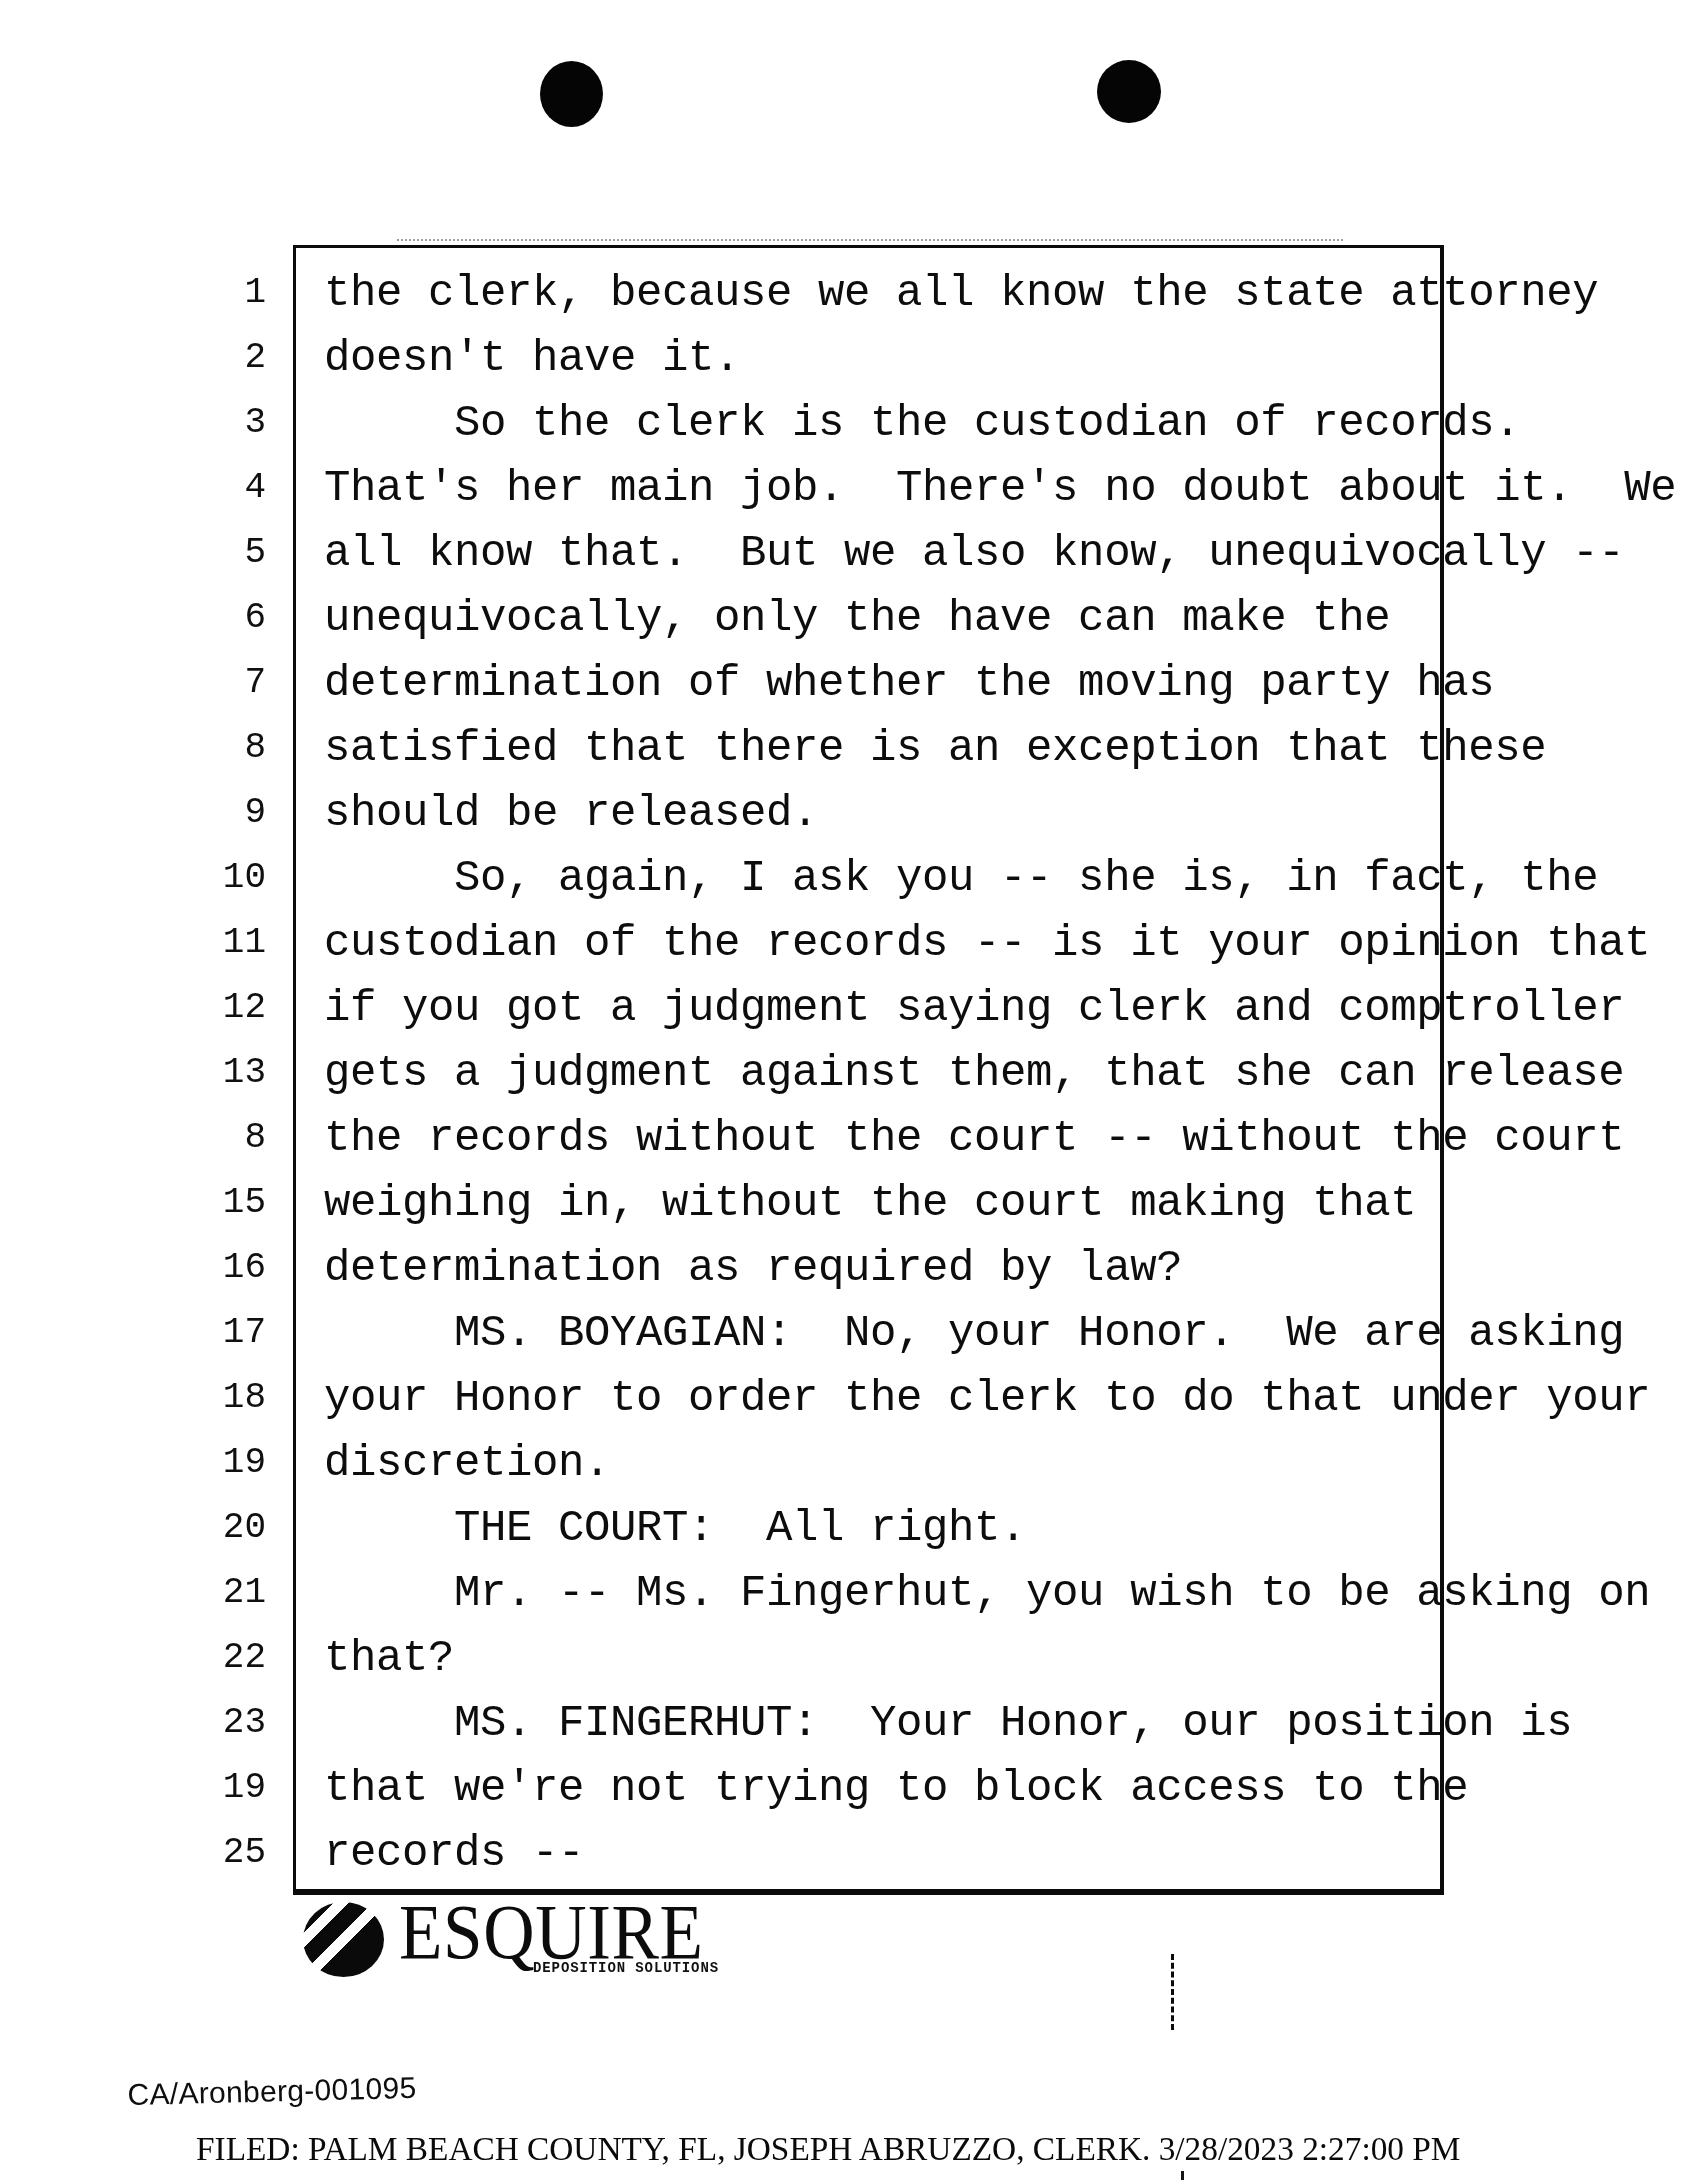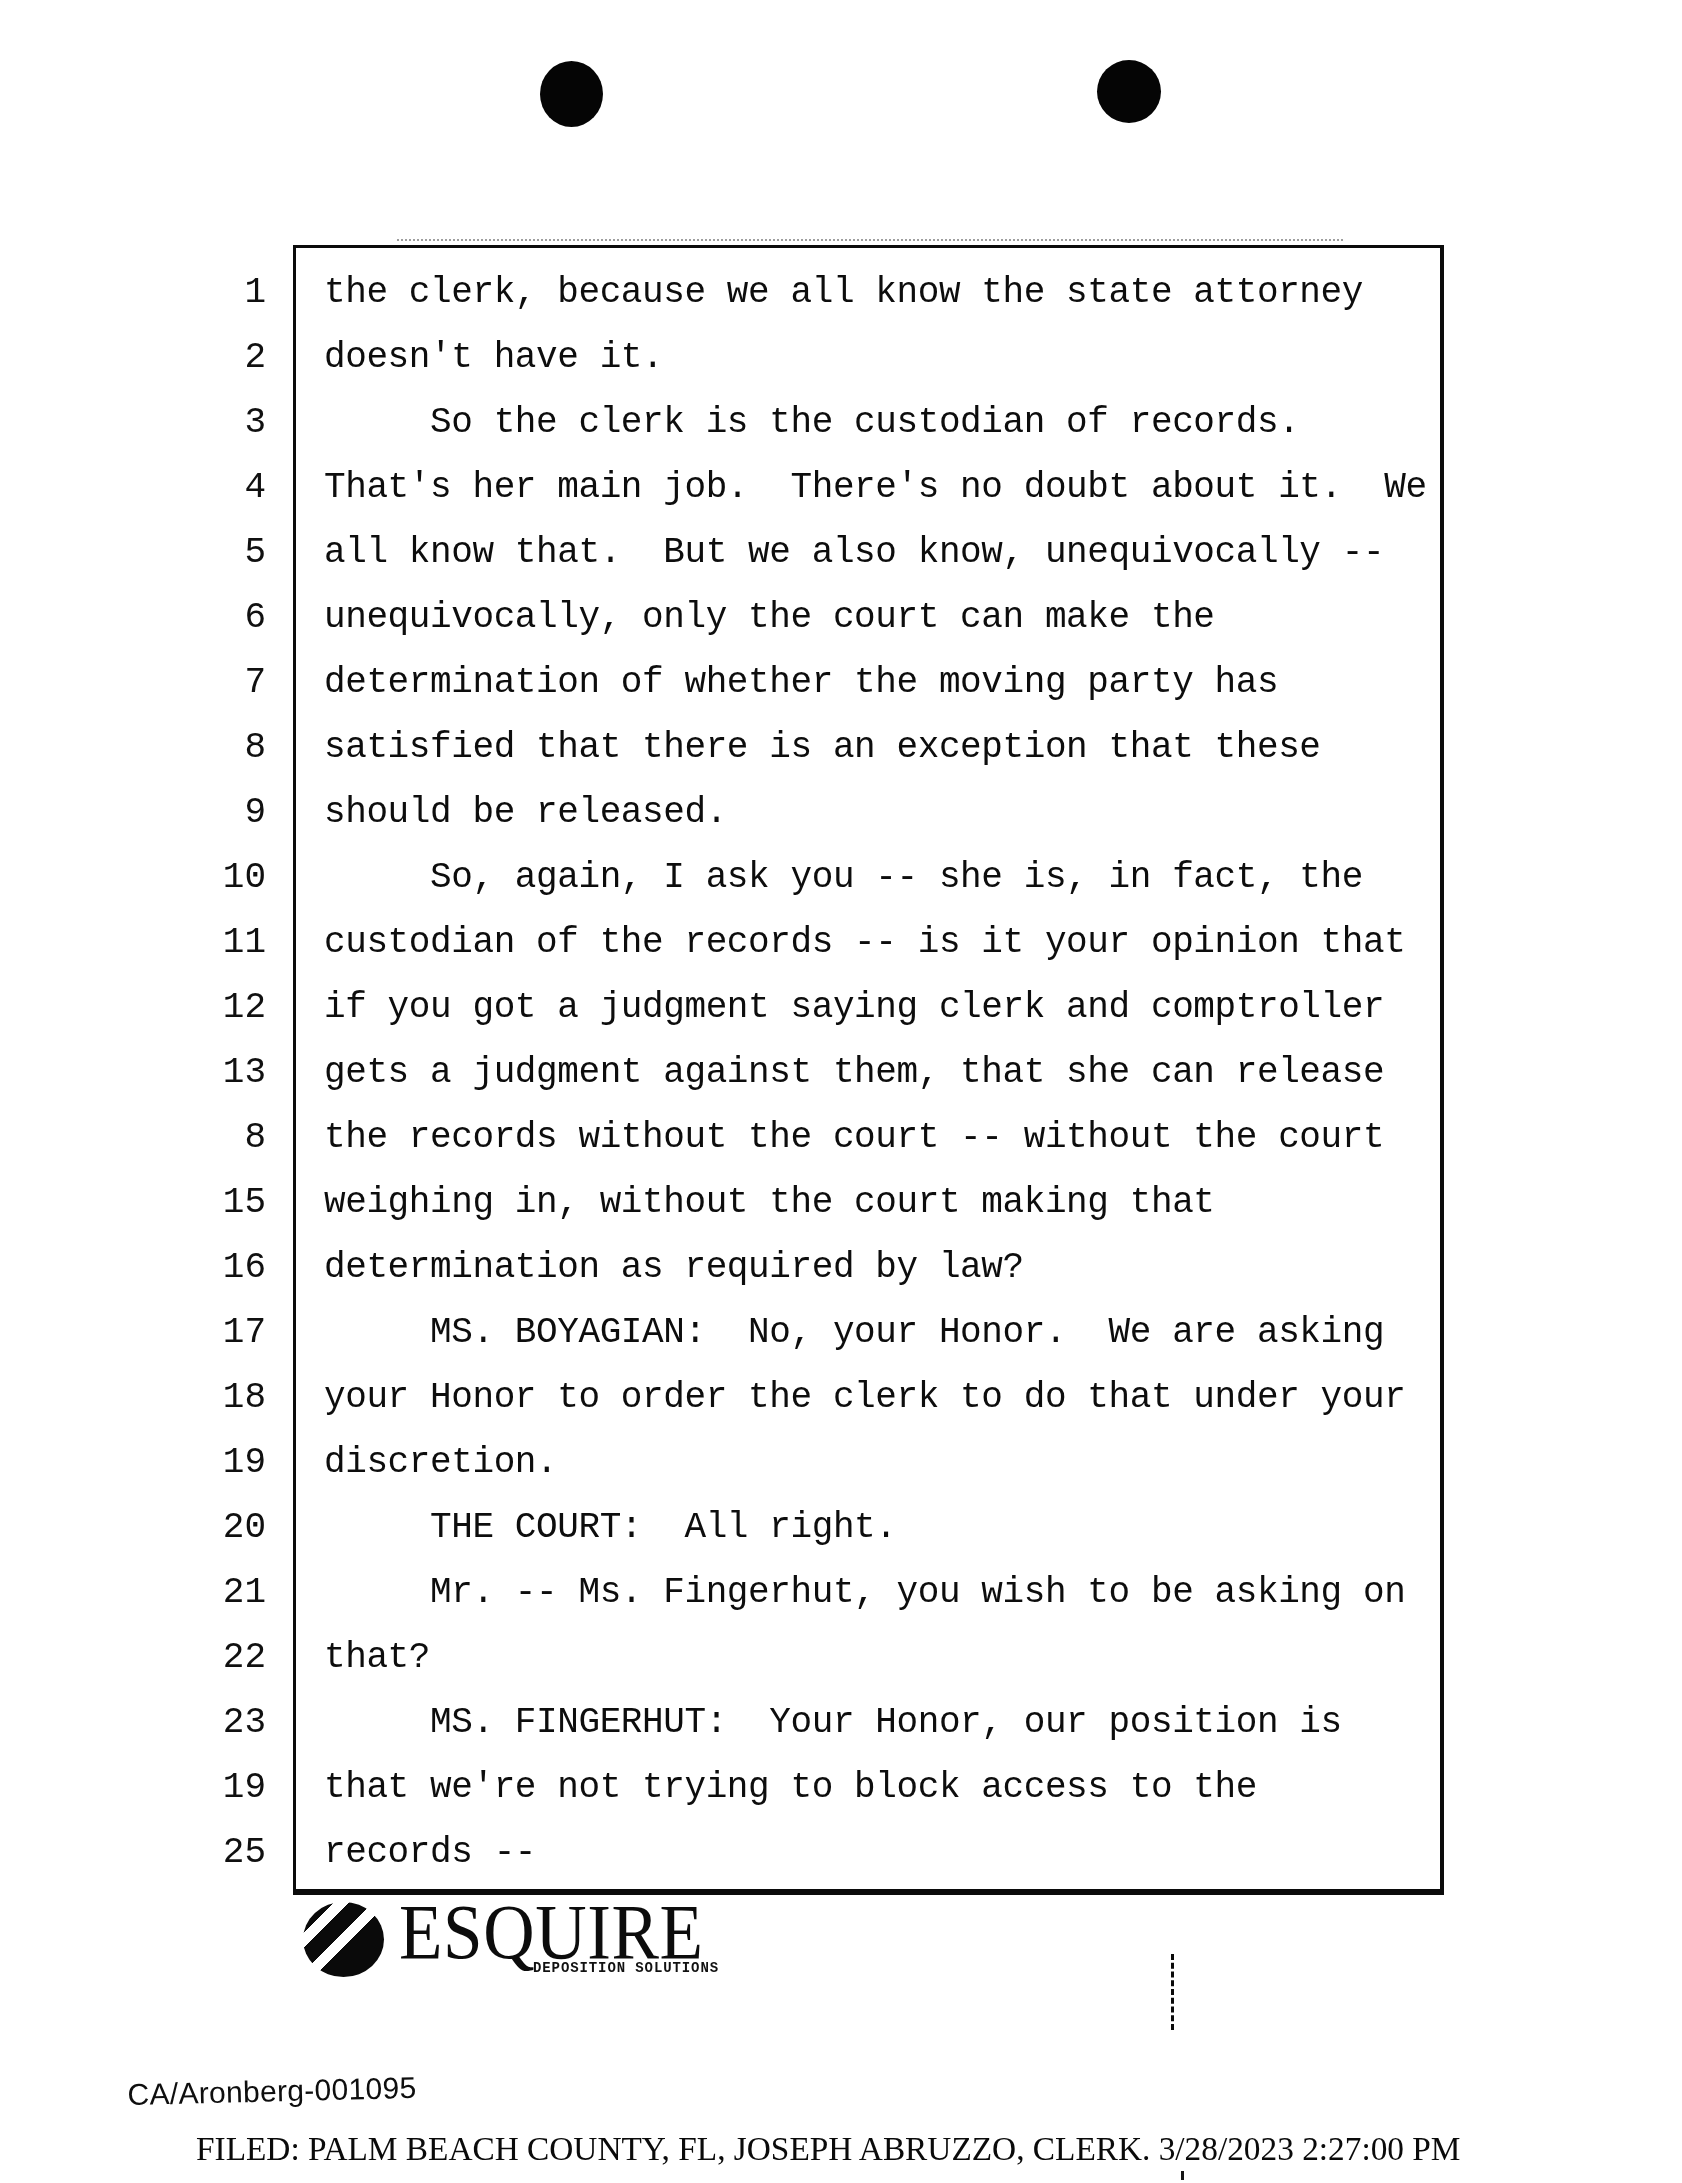--- a/index.html
+++ b/index.html
@@ -18,21 +18,21 @@
     position:absolute;left:293px;top:245px;width:1151px;height:1650px;
     box-sizing:border-box;border:solid #0b0b0b;border-width:3.3px 4px 6.6px 3.3px;
   }
   .rows{position:absolute;left:218px;top:260px;width:1257px;}
   .row{height:65px;display:flex;align-items:center;}
   .num{
     width:48px;flex:0 0 48px;text-align:right;
     font-size:36px;line-height:1;letter-spacing:0;color:#101010;
   }
   .txt{
-    margin-left:58px;white-space:pre;font-size:36px;line-height:1;
+    margin-left:58px;white-space:pre;font-size:44px;line-height:1;
     letter-spacing:-0.4px;color:#0d0d0d;
   }
   .globe{
     position:absolute;left:303px;top:1902px;width:81px;height:75px;border-radius:50%;
     background:linear-gradient(135deg,#0a0a0a 0 20%,#ffffff 20% 30%,#0a0a0a 30% 45%,
       #ffffff 45% 55%,#0a0a0a 55% 100%);
   }
   .wordmark{
     position:absolute;left:399px;top:1892px;font-family:"Liberation Serif",serif;
     font-size:79px;line-height:1;font-weight:normal;color:#0c0c0c;
@@ -86,21 +86,21 @@
       <div class="row">
       <span class="num">4</span>
       <span class="txt">That's her main job.  There's no doubt about it.  We</span>
     </div>
       <div class="row">
       <span class="num">5</span>
       <span class="txt">all know that.  But we also know, unequivocally --</span>
     </div>
       <div class="row">
       <span class="num">6</span>
-      <span class="txt">unequivocally, only the court can make the</span>
+      <span class="txt">unequivocally, only the have can make the</span>
     </div>
       <div class="row">
       <span class="num">7</span>
       <span class="txt">determination of whether the moving party has</span>
     </div>
       <div class="row">
       <span class="num">8</span>
       <span class="txt">satisfied that there is an exception that these</span>
     </div>
       <div class="row">

